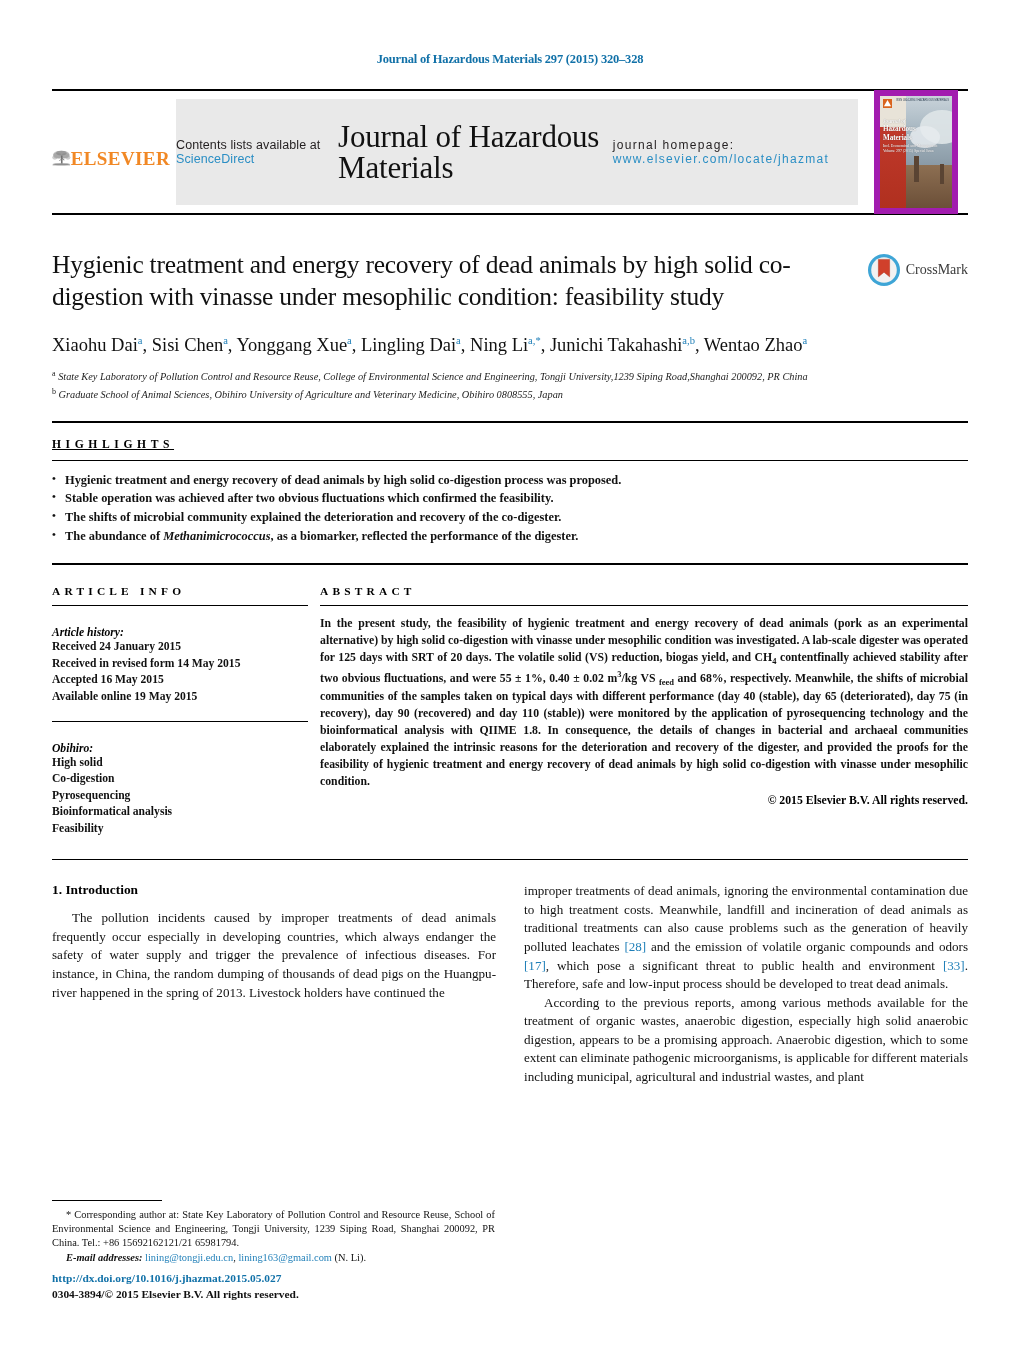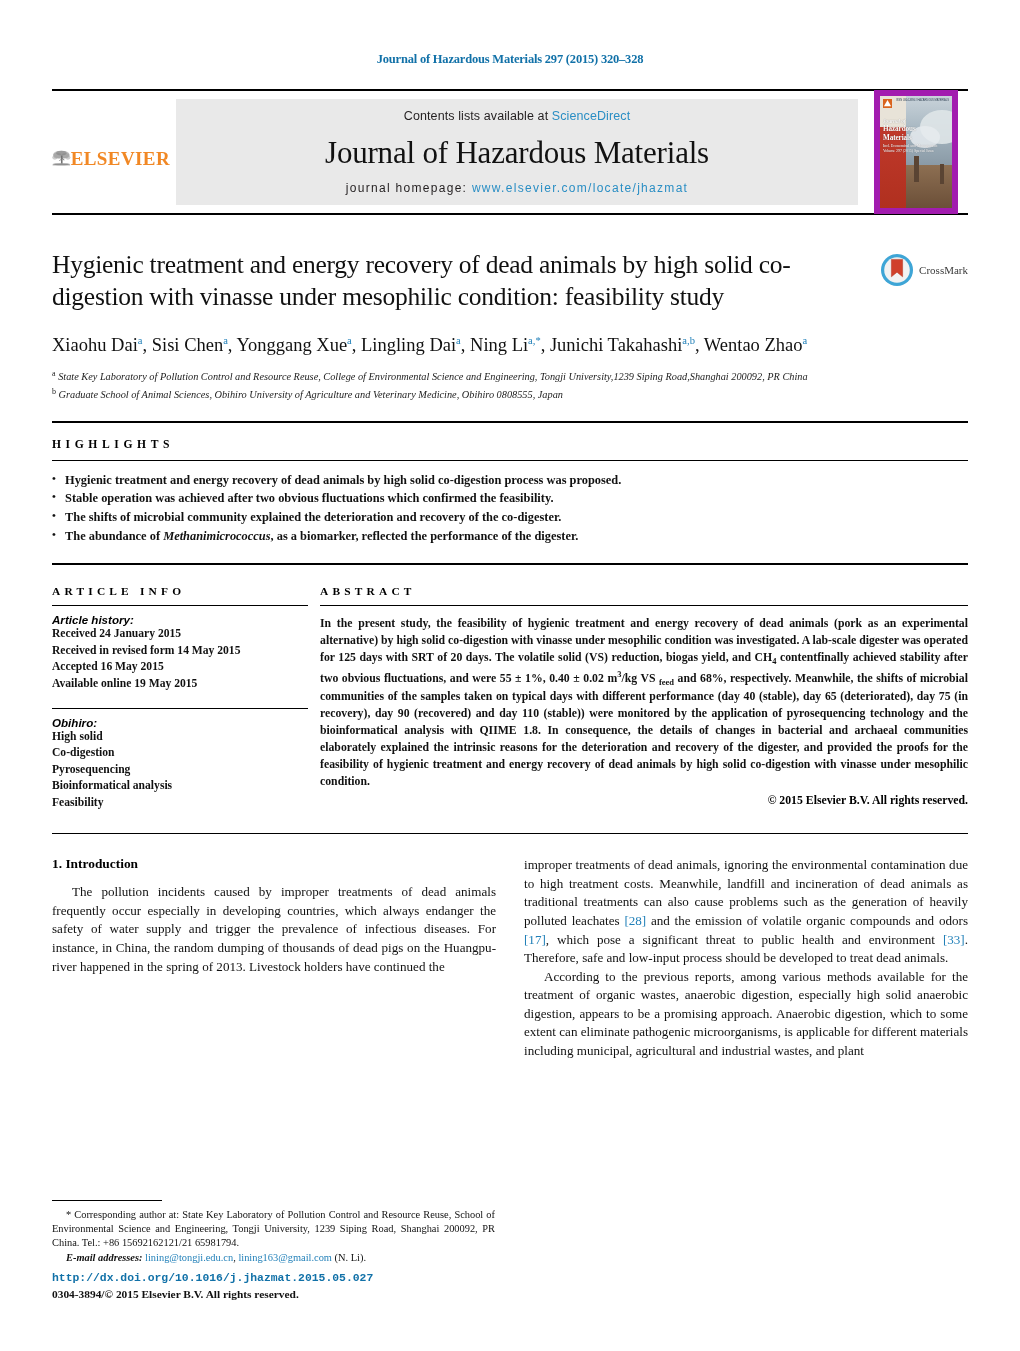--- a/index.html
+++ b/index.html
@@ -53,21 +53,21 @@
     font-size: 19px;
     letter-spacing: 0.4px;
     line-height: 1;
     margin-top: 1px;
   }
   .center-cell {
     flex: 1 1 auto;
     background: #e9e9e9;
     margin: 8px 6px 8px 6px;
     display: flex;
-    flex-direction: column;
+    flex-direction: row;
     align-items: center;
     justify-content: space-between;
     padding: 10px 0 10px 0;
   }
   .contents-line {
     font-family: "Liberation Sans", sans-serif;
     font-size: 12.5px;
     color: #231f20;
     letter-spacing: 0.1px;
   }
@@ -154,21 +154,21 @@
     color: #111;
     margin: 0;
     letter-spacing: -0.25px;
   }
   .crossmark {
     position: absolute; right: 0; top: 4px;
     display: flex; align-items: center; gap: 5px;
   }
   .crossmark-label {
     font-family: "Liberation Serif", serif;
-    font-size: 11px; color: #3a3a3a;
+    font-size: 14px; color: #3a3a3a;
   }
   .authors {
     margin-top: 20px;
     font-family: "Liberation Serif", serif;
     font-size: 18.5px;
     line-height: 1.42;
     color: #111;
   }
   .authors sup { color: #1f7fb8; font-size: 10.5px; vertical-align: super; }
   .affiliations {
@@ -183,20 +183,21 @@
   .aff-row { margin-bottom: 1px; }
 
   
   .rule-thick { border-top: 2.2px solid #000; margin-top: 18px; }
   .section-label {
     font-family: "Liberation Serif", serif;
     font-weight: bold;
     font-size: 11.6px;
     letter-spacing: 4.6px;
     margin-top: 15px;
+    text-decoration: underline;
   }
   .rule-thin { border-top: 1.1px solid #000; margin-top: 9px; }
   .highlights-list { margin: 10px 0 0 0; padding: 0; list-style: none; }
   .highlights-list li {
     font-family: "Liberation Serif", serif;
     font-size: 12.4px;
     font-weight: bold;
     line-height: 1.5;
     padding-left: 13px;
     position: relative;
@@ -211,22 +212,22 @@
   
   .info-abstract { display: flex; margin-top: 20px; gap: 12px; }
   .info-col { width: 256px; flex: 0 0 256px; }
   .abs-col { flex: 1 1 auto; }
   .info-head, .abs-head {
     font-family: "Liberation Serif", serif;
     font-weight: bold; font-size: 11.4px; letter-spacing: 4.2px;
   }
   .hr-sub { border-top: 1px solid #000; margin-top: 8px; }
   .meta-title {
-    font-family: Liberation Sans, sans-serif;
-    font-style: italic; font-weight: bold; font-size: 11.6px; margin-top: 7px;
+    font-family: Liberation Serif, serif;
+    font-style: italic; font-weight: bold; font-size: 11.6px; margin-top: 20px;
   }
   .meta-line {
     font-family: "Liberation Serif", serif;
     font-weight: bold; font-size: 11.6px; line-height: 1.42; color:#111;
   }
   .kw-block { margin-top: 16px; }
   .abstract-body {
     font-family: "Liberation Serif", serif;
     font-weight: bold;
     font-size: 11.75px;
@@ -270,21 +271,21 @@
     font-family: "Liberation Serif", serif;
     font-size: 10.4px;
     line-height: 1.38;
     text-align: justify;
     color: #111;
   }
   .footnote .em { font-style: italic; font-weight: bold; }
   .email-link { color: #1f7fb8; }
   .doi-block { position: absolute; left: 52px; bottom: 48px; width: 443px; }
   .doi-line {
-    font-family: Liberation Mono, monospace;
+    font-family: Liberation Serif, serif;
     font-size: 11.4px; color: #1171a8; font-weight: bold; line-height: 1.4;
   }
   .issn-line {
     font-family: "Liberation Serif", serif;
     font-size: 11.4px; color: #111; font-weight: bold; line-height: 1.4;
   }
   sub { font-size: 72%; }
   sup.num { font-size: 72%; vertical-align: super; }
 </style>
 </head>

